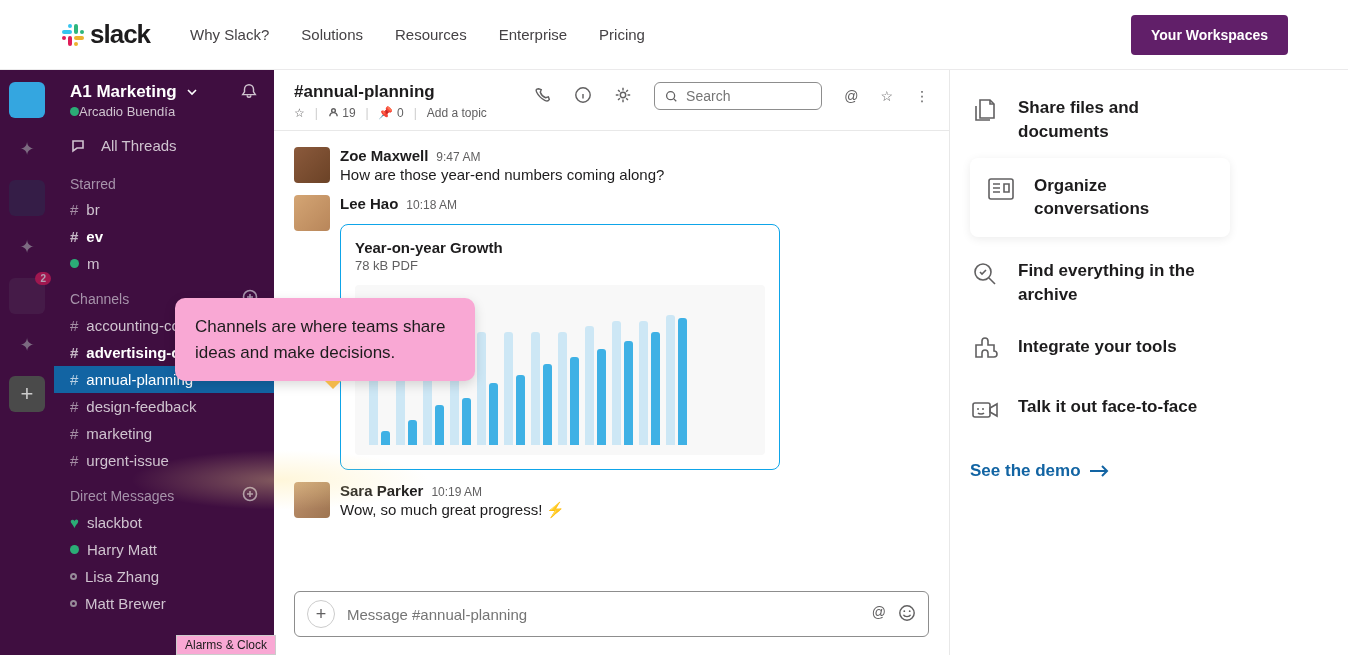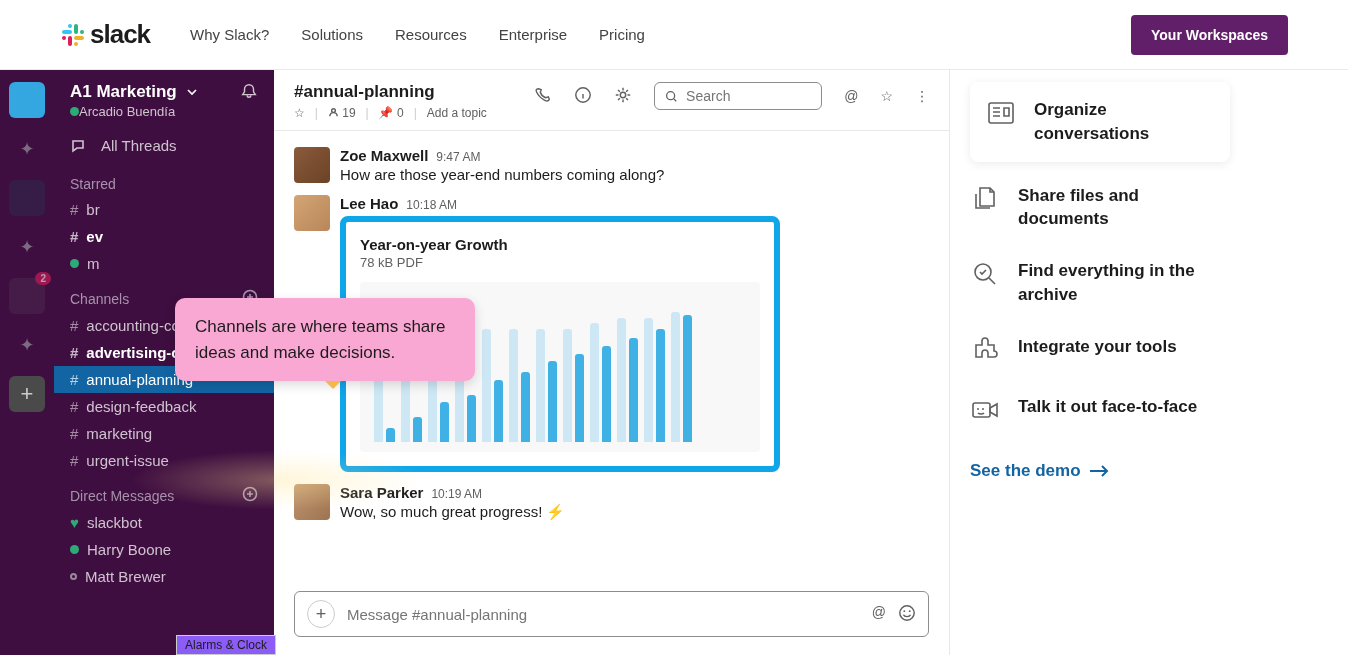--- a/index.html
+++ b/index.html
@@ -64,21 +64,21 @@
 .avatar { width: 36px; height: 36px; border-radius: 4px; background: #888; flex-shrink: 0; }
 .avatar.zoe { background: linear-gradient(135deg, #8b5a3c, #6b4226); }
 .avatar.lee { background: linear-gradient(135deg, #d4a574, #b8865a); }
 .avatar.sara { background: linear-gradient(135deg, #c19572, #9e7450); }
 .msg-body { flex: 1; }
 .msg-head { display: flex; align-items: baseline; gap: 8px; }
 .msg-name { font-weight: 900; font-size: 15px; }
 .msg-time { color: #616061; font-size: 12px; }
 .msg-text { font-size: 15px; margin-top: 2px; }
 
-.attachment { margin-top: 4px; border: 6px solid #0ea5e9; border-radius: 8px; padding: 14px; width: 440px; }
+.attachment { margin-top: 12px; border: 1px solid #0ea5e9; border-radius: 8px; padding: 14px; width: 440px; }
 .att-title { font-weight: 700; font-size: 15px; }
 .att-sub { color: #616061; font-size: 13px; margin-top: 2px; }
 .chart { margin-top: 12px; background: #f8f8f8; border-radius: 4px; padding: 20px 14px 10px; height: 170px; display: flex; align-items: flex-end; gap: 6px; }
 .bar-pair { display: flex; gap: 3px; align-items: flex-end; }
 .bar { width: 9px; border-radius: 3px 3px 0 0; }
 .bar.l { background: #cde7f5; }
 .bar.d { background: #3fb1e5; }
 
 .composer { margin: 10px 20px 18px; border: 1px solid #8d8d8d; border-radius: 6px; display: flex; align-items: center; padding: 8px 12px; gap: 12px; }
 .composer .plus { width: 28px; height: 28px; border: 1px solid #ccc; border-radius: 50%; display: flex; align-items: center; justify-content: center; color: #616061; font-size: 18px; cursor: pointer; }
@@ -86,21 +86,21 @@
 .composer .icons { display: flex; gap: 12px; color: #616061; }
 
 
 .promo { width: 300px; padding: 12px 20px 20px; }
 .promo-item { display: flex; gap: 16px; padding: 14px 0; align-items: flex-start; }
 .promo-item.card { background: #fff; box-shadow: 0 2px 10px rgba(0,0,0,0.08); border-radius: 8px; padding: 16px; margin-bottom: 8px; }
 .promo-icon { width: 32px; height: 32px; flex-shrink: 0; color: #616061; }
 .promo-text { font-weight: 700; font-size: 17px; line-height: 1.4; }
 .demo-link { color: #1264a3; font-weight: 700; font-size: 17px; display: flex; align-items: center; gap: 8px; margin-top: 20px; cursor: pointer; }
 
-.taskbar-tip { position: absolute; bottom: 0; left: 176px; background: #8b5cf6; border: 1px solid #ccc; padding: 2px 8px; font-size: 12px; }
+.taskbar-tip { position: absolute; bottom: 0; left: 176px; background: #f9a8d4; border: 1px solid #ccc; padding: 2px 8px; font-size: 12px; }
 
 .icon-stroke { stroke: currentColor; fill: none; stroke-width: 1.6; }
 </style>
 </head>
 <body>
 
 <div class="topnav">
   <div class="logo">
     <svg width="26" height="26" viewBox="0 0 26 26">
       <rect x="14" y="2" width="4" height="10" rx="2" fill="#2eb67d"></rect>
@@ -222,21 +222,25 @@
             <circle cx="8" cy="8" r="6.5" class="icon-stroke"></circle>
             <path d="M8 5v6M5 8h6" class="icon-stroke"></path>
           </svg></span>
     </div>
     <div class="ch-item">
         <span class="heart">♥</span>
         <span>slackbot</span>
       </div>
     <div class="ch-item">
         <span class="presence"></span>
-        <span>Harry Boone</span>
+        <span>Harry Matt</span>
+      </div>
+    <div class="ch-item">
+        <span class="presence away"></span>
+        <span>Lisa Zhang</span>
       </div>
     <div class="ch-item">
         <span class="presence away"></span>
         <span>Matt Brewer</span>
       </div>
   </div>
 
   <div class="glow"></div>
   <div class="tooltip">Channels are where teams share ideas and make decisions.</div>
 
@@ -381,34 +385,34 @@
               <circle cx="10" cy="10" r="8" class="icon-stroke"></circle>
               <circle cx="7" cy="8" r="1" fill="currentColor"></circle>
               <circle cx="13" cy="8" r="1" fill="currentColor"></circle>
               <path d="M6 12c1 2 3 2 4 2s3 0 4-2" class="icon-stroke"></path>
             </svg></span>
       </div>
     </div>
   </div>
 
   <div class="promo">
-    <div class="promo-item card">
-      <div class="promo-icon"><svg width="30" height="30" viewBox="0 0 30 30">
-            <rect x="3" y="5" width="24" height="20" rx="2" class="icon-stroke"></rect>
-            <path d="M7 10h7M7 14h7M7 18h7M18 10h5v8h-5z" class="icon-stroke"></path>
-          </svg></div>
-      <div class="promo-text">Organize conversations</div>
-    </div>
     <div class="promo-item">
       <div class="promo-icon"><svg width="30" height="30" viewBox="0 0 30 30">
             <path d="M10 4h10l4 4v14H10z" class="icon-stroke"></path>
             <path d="M6 10v14h14" class="icon-stroke"></path>
             <path d="M20 4v4h4" class="icon-stroke"></path>
           </svg></div>
       <div class="promo-text">Share files and documents</div>
+    </div>
+    <div class="promo-item card">
+      <div class="promo-icon"><svg width="30" height="30" viewBox="0 0 30 30">
+            <rect x="3" y="5" width="24" height="20" rx="2" class="icon-stroke"></rect>
+            <path d="M7 10h7M7 14h7M7 18h7M18 10h5v8h-5z" class="icon-stroke"></path>
+          </svg></div>
+      <div class="promo-text">Organize conversations</div>
     </div>
     <div class="promo-item">
       <div class="promo-icon"><svg width="30" height="30" viewBox="0 0 30 30">
             <circle cx="13" cy="13" r="8" class="icon-stroke"></circle>
             <path d="M19 19l6 6" class="icon-stroke"></path>
             <path d="M10 13l2 2 4-4" class="icon-stroke"></path>
           </svg></div>
       <div class="promo-text">Find everything in the archive</div>
     </div>
     <div class="promo-item">

